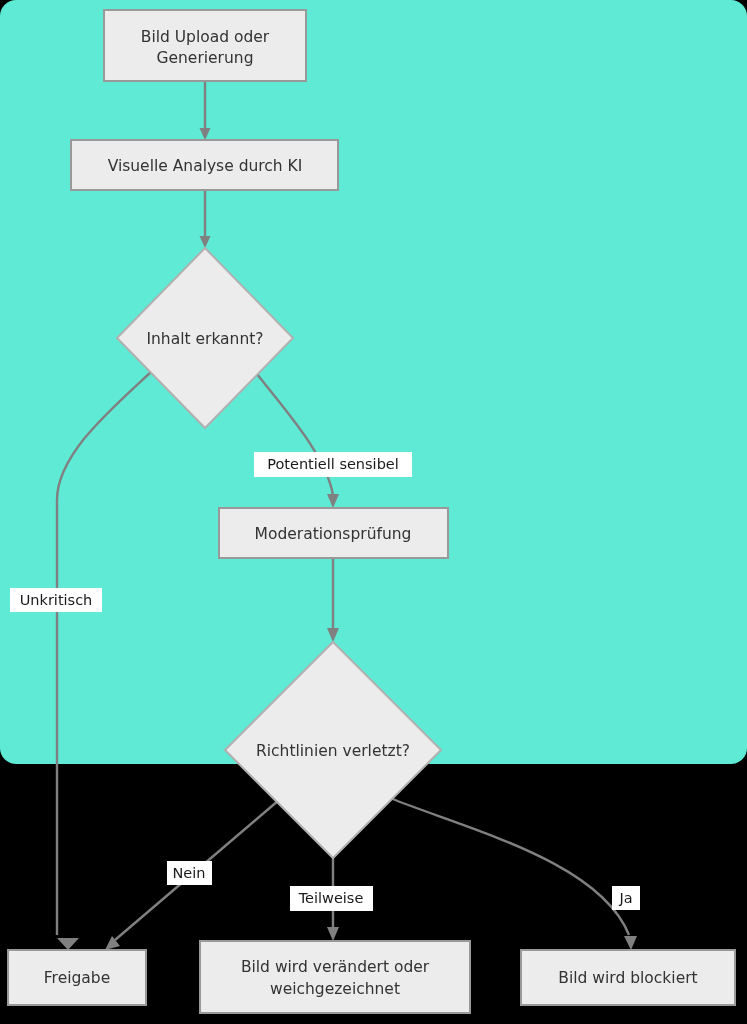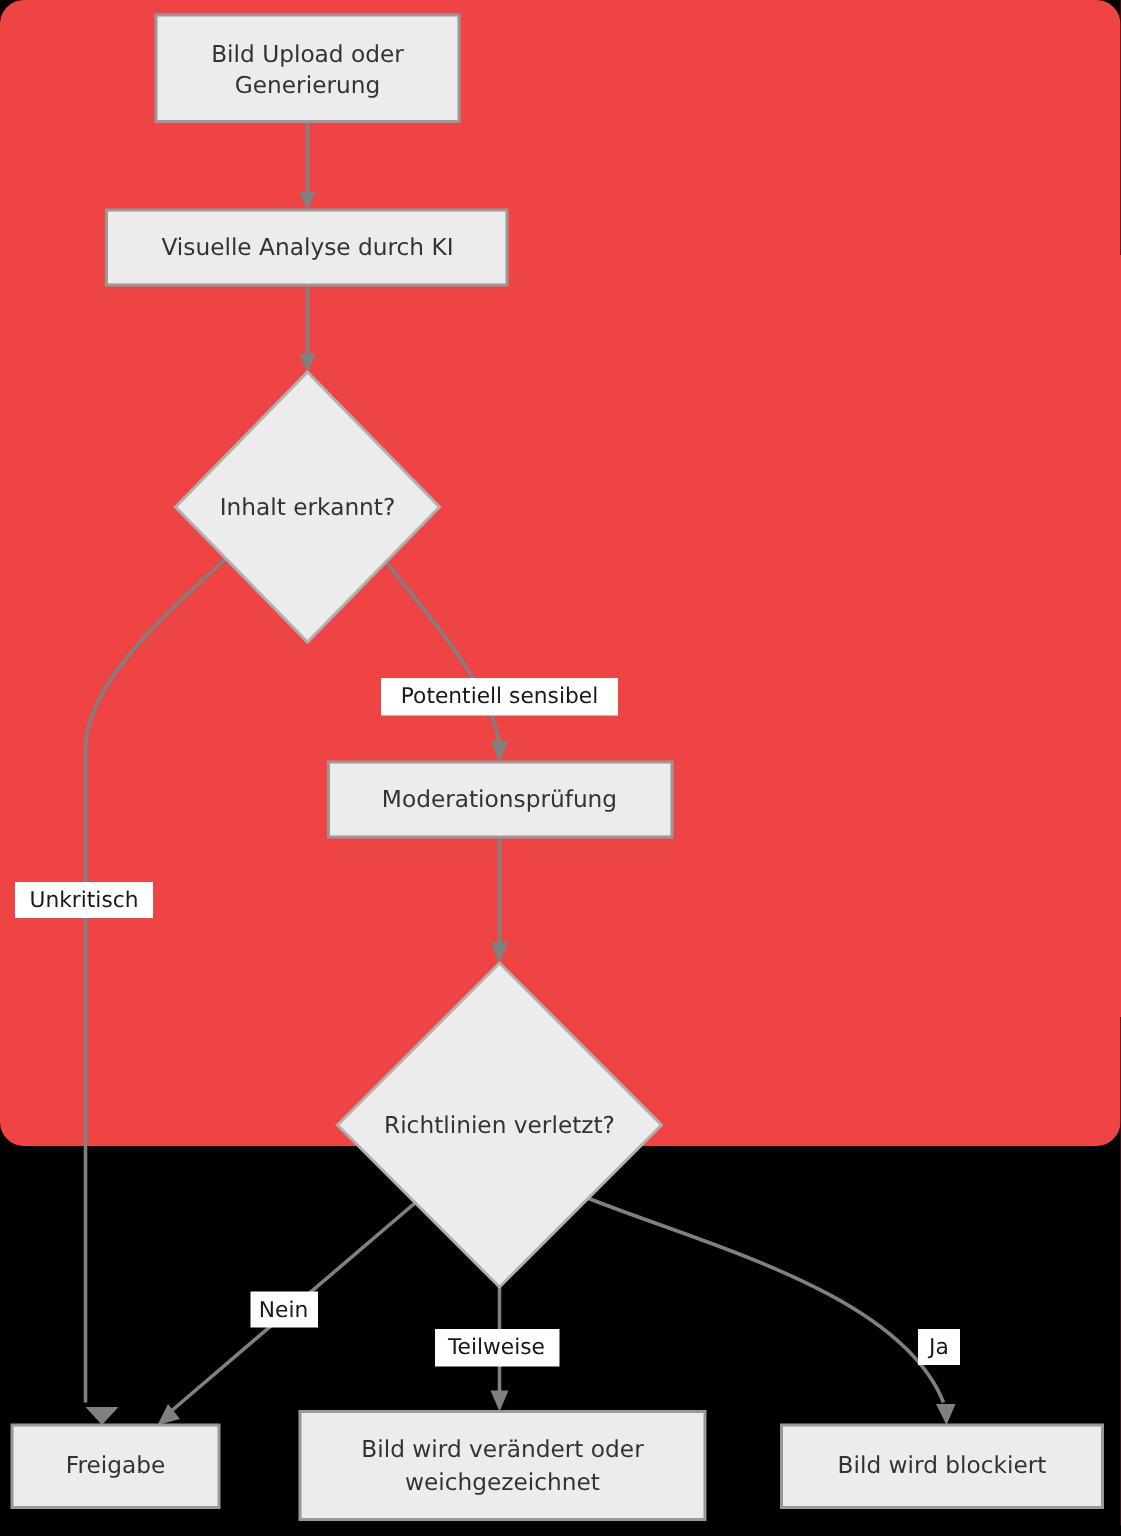--- a/index.html
+++ b/index.html
@@ -11,21 +11,21 @@
   body {
     width: 747px;
     height: 1024px;
     overflow: hidden;
     font-family: "DejaVu Sans", "Liberation Sans", sans-serif;
   }
   #canvas {
     position: relative;
     width: 747px;
     height: 764px;
-    background: #ef4444;
+    background: #5eead4;
     border-radius: 16px;
   }
   svg#flow {
     position: absolute;
     left: 0;
     top: 0;
     width: 747px;
     height: 1024px;
   }
   .node-rect {

